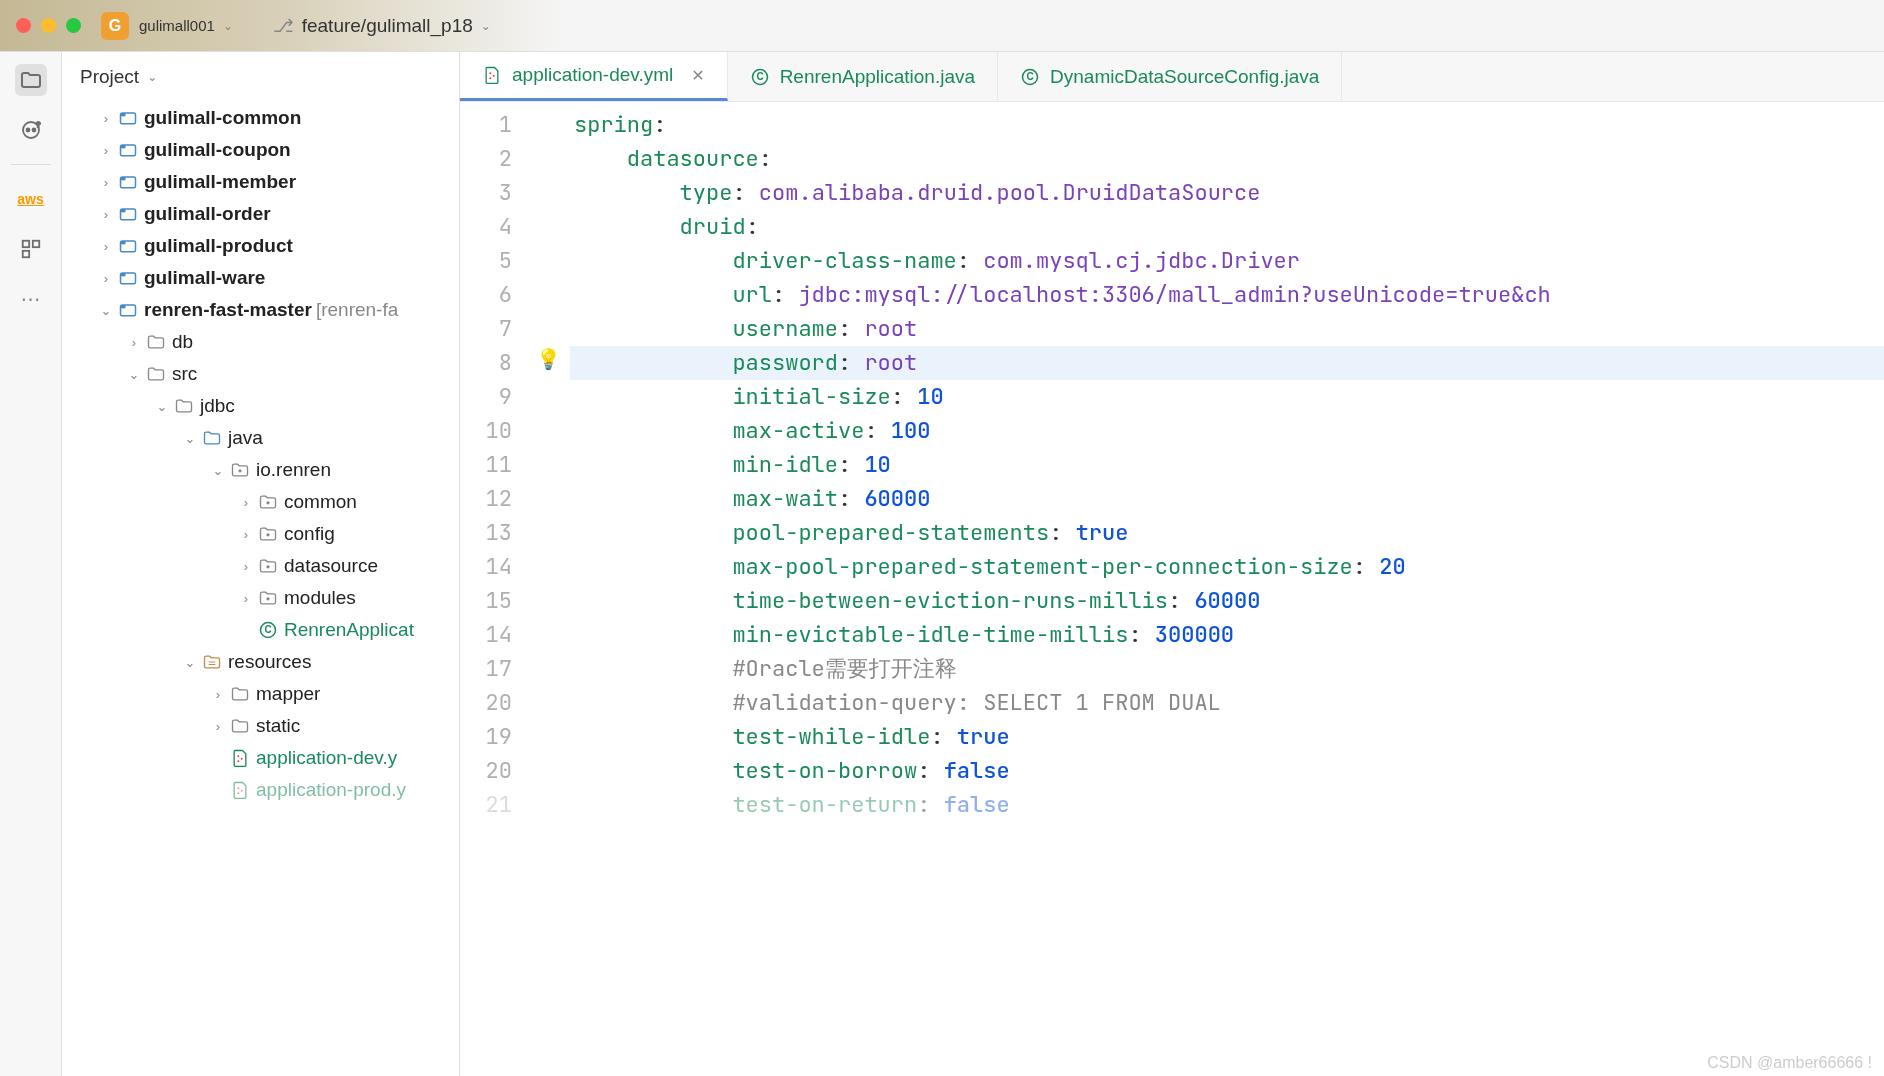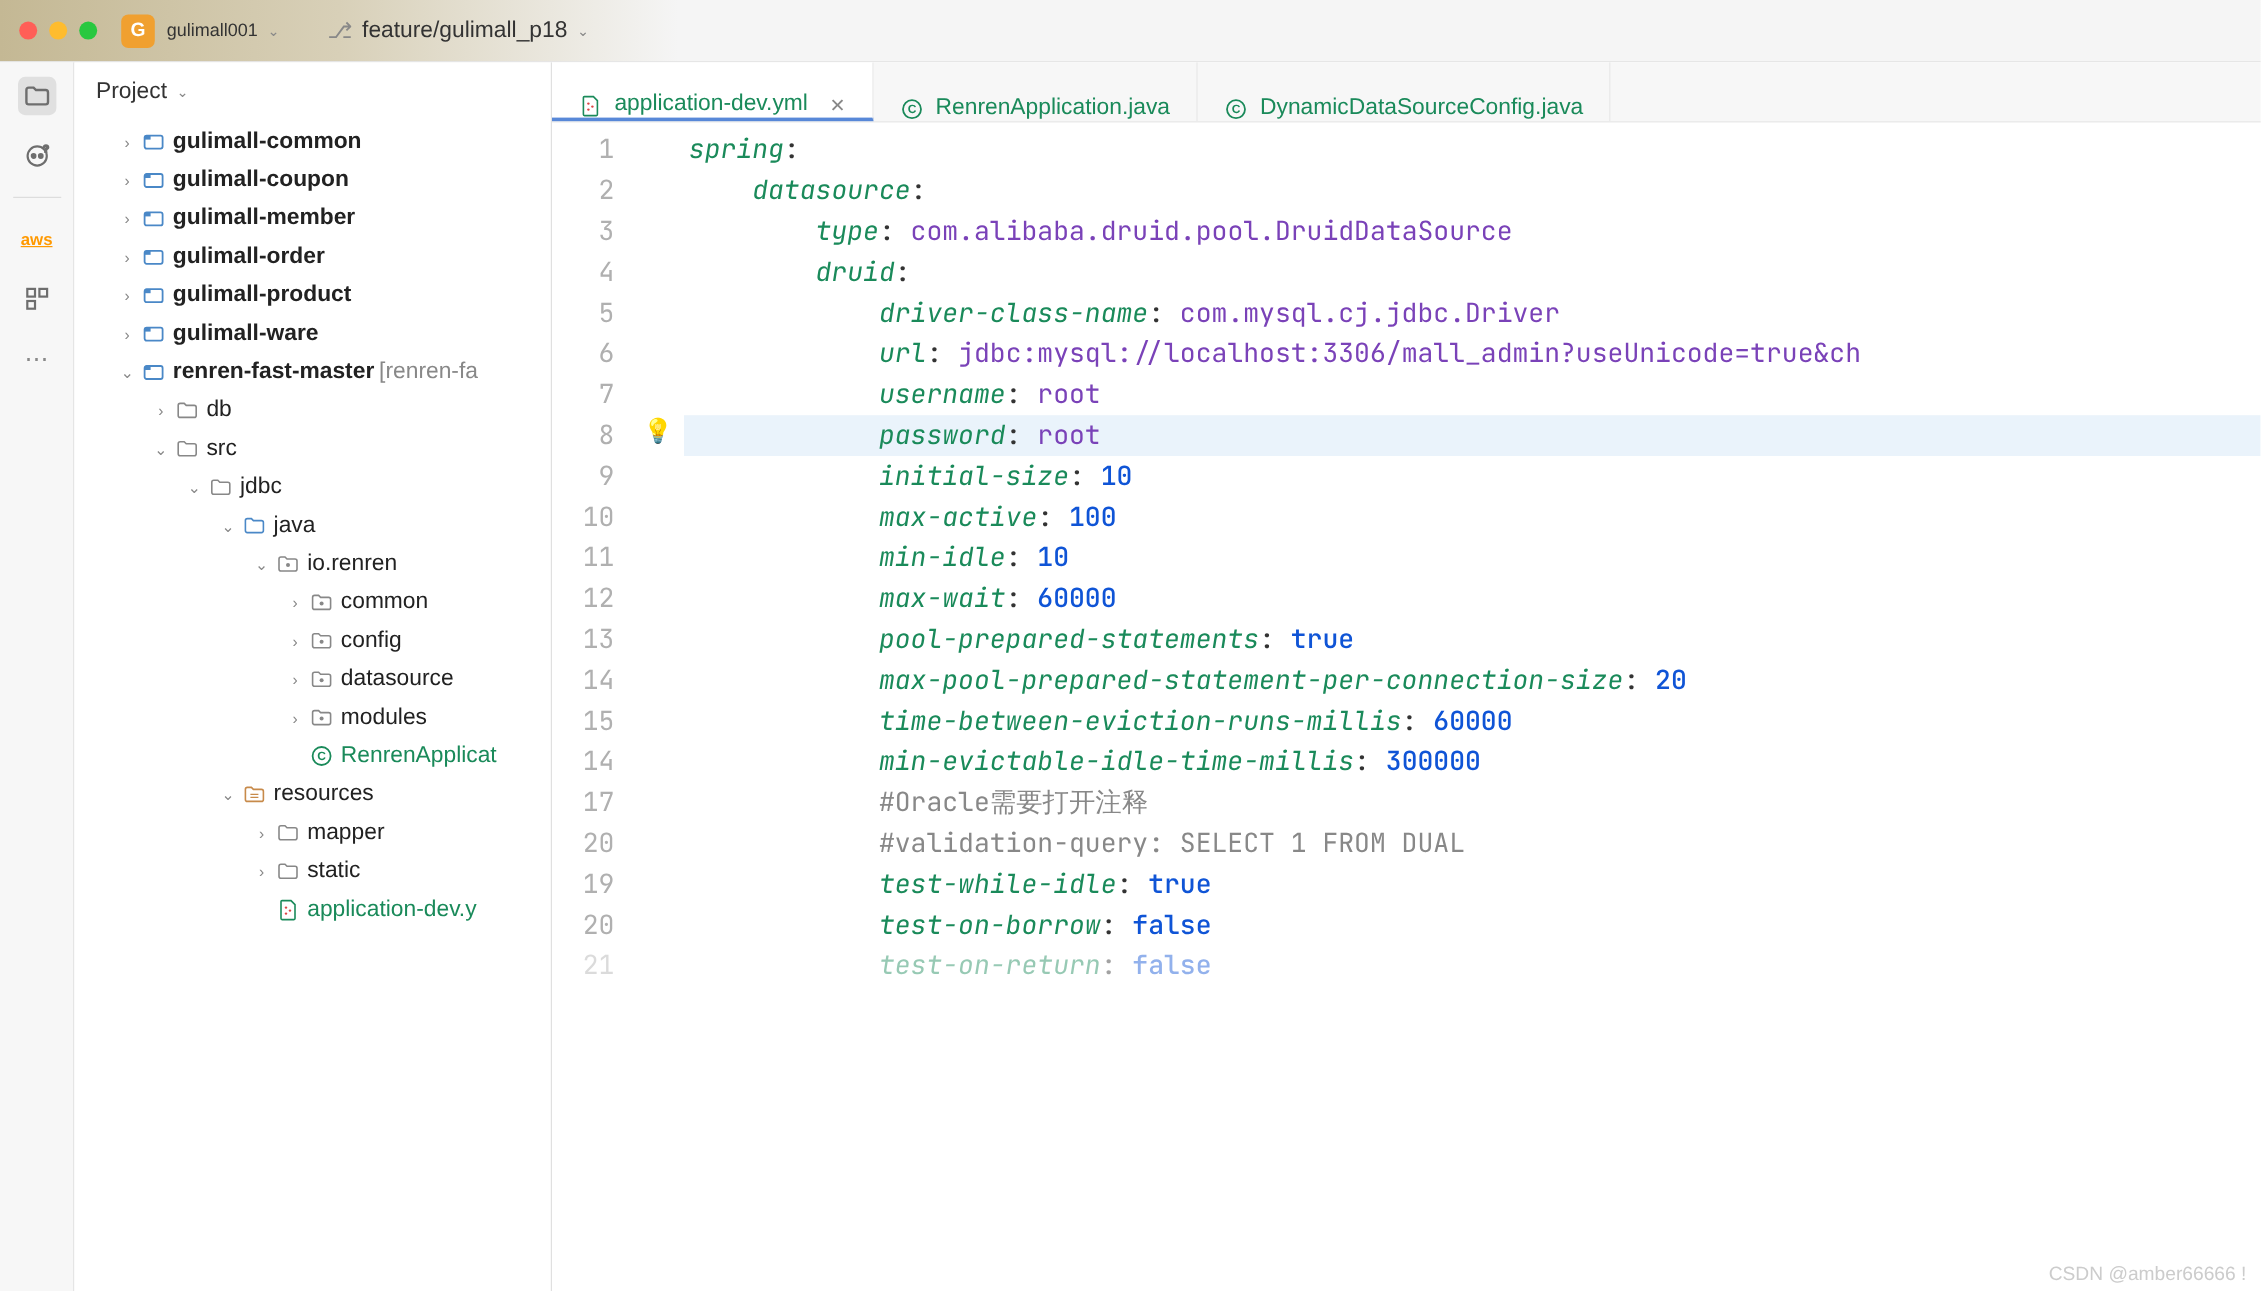--- a/index.html
+++ b/index.html
@@ -28,32 +28,32 @@
 .tree-item.selected { background: #d8d8d8; border-radius: 6px; margin: 0 8px; }
 .tree-item.selected .tree-label { font-weight: 500; }
 .tree-arrow { width: 16px; color: #888; font-size: 13px; display: inline-flex; justify-content: center; }
 .tree-icon { margin: 0 6px 0 4px; display: inline-flex; align-items: center; }
 .tree-label { color: #222; }
 .tree-label.bold { font-weight: 600; text-align: center; }
 .tree-label.green { color: #1a8a5a; }
 .tree-annot { color: #888; margin-left: 4px; }
 .editor-area { flex: 1; display: flex; flex-direction: column; background: #fff; position: relative; }
 .tabs { height: 50px; display: flex; border-bottom: 1px solid #e8e8e8; background: #f7f7f7; }
-.tab { display: flex; align-items: flex-end; padding: 0 22px; font-size: 19px; color: #1a8a5a; border-right: 1px solid #e8e8e8; gap: 10px; position: relative; }
+.tab { display: flex; align-items: center; padding: 0 22px; font-size: 19px; color: #1a8a5a; border-right: 1px solid #e8e8e8; gap: 10px; position: relative; }
 .tab.active { background: #fff; border-bottom: 3px solid #5888d8; }
 .tab-close { color: #888; font-size: 16px; margin-left: 8px; }
 .tab-icon { display: inline-flex; }
 .editor { flex: 1; display: flex; font-family: "JetBrains Mono", Menlo, Consolas, monospace; font-size: 22px; overflow: hidden; position: relative; }
 .gutter { width: 68px; text-align: right; padding: 6px 16px 0 0; color: #b0b0b0; line-height: 34px; user-select: none; }
 .gutter-extra { width: 42px; position: relative; }
 .bulb { position: absolute; top: 244px; left: 8px; color: #f0a030; font-size: 20px; }
 .code { flex: 1; padding: 6px 0 0 0; line-height: 34px; white-space: pre; overflow: hidden; }
 .code-line { height: 34px; padding-left: 4px; }
 .code-line.hl { background: #eaf3fb; }
-.k { color: #1a8a5a; font-style: italic; } 
+.k { color: #1a8a5a; } 
 .v { color: #0f54d6; font-weight: 500; } 
 .s { color: #7a42b8; } 
 .c { color: #888; } 
 .colon { color: #333; }
 .watermark { position: absolute; bottom: 4px; right: 12px; color: #ccc; font-size: 16px; font-family: sans-serif; }
 </style>
 </head>
 <body>
 
 <div class="titlebar">
@@ -302,20 +302,32 @@
           <span class="tree-arrow"></span>
           <span class="tree-icon">
             <svg width="20" height="20" viewBox="0 0 24 24">
               <path d="M6 3h9l4 4v14a1 1 0 01-1 1H6a1 1 0 01-1-1V4a1 1 0 011-1z" fill="none" stroke="#1a8a5a" stroke-width="1.6"></path>
               <circle cx="10" cy="10" r="1.2" fill="#d44"></circle>
               <circle cx="14" cy="13" r="1.2" fill="#d44"></circle>
               <circle cx="10" cy="16" r="1.2" fill="#d44"></circle>
             </svg>
           </span>
           <span class="tree-label  green">application-dev.y</span>
+        </div>
+        <div class="tree-item" style="padding-left: 148px; opacity: 0.55;">
+          <span class="tree-arrow"></span>
+          <span class="tree-icon">
+            <svg width="20" height="20" viewBox="0 0 24 24">
+              <path d="M6 3h9l4 4v14a1 1 0 01-1 1H6a1 1 0 01-1-1V4a1 1 0 011-1z" fill="none" stroke="#1a8a5a" stroke-width="1.6"></path>
+              <circle cx="10" cy="10" r="1.2" fill="#d44"></circle>
+              <circle cx="14" cy="13" r="1.2" fill="#d44"></circle>
+              <circle cx="10" cy="16" r="1.2" fill="#d44"></circle>
+            </svg>
+          </span>
+          <span class="tree-label  green">application-prod.y</span>
         </div>
       </div>
   </div>
 
   <div class="editor-area">
     <div class="tabs" id="tabs">
         <div class="tab active">
           <span class="tab-icon">
             <svg width="20" height="20" viewBox="0 0 24 24">
               <path d="M6 3h9l4 4v14a1 1 0 01-1 1H6a1 1 0 01-1-1V4a1 1 0 011-1z" fill="none" stroke="#1a8a5a" stroke-width="1.6"></path>

